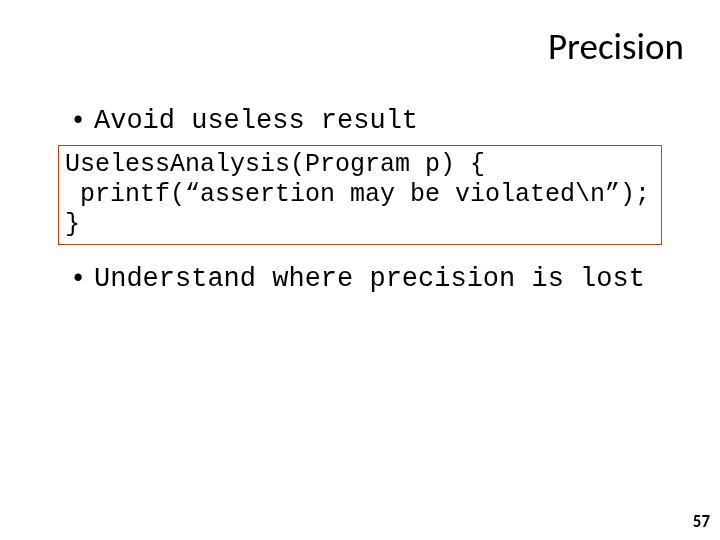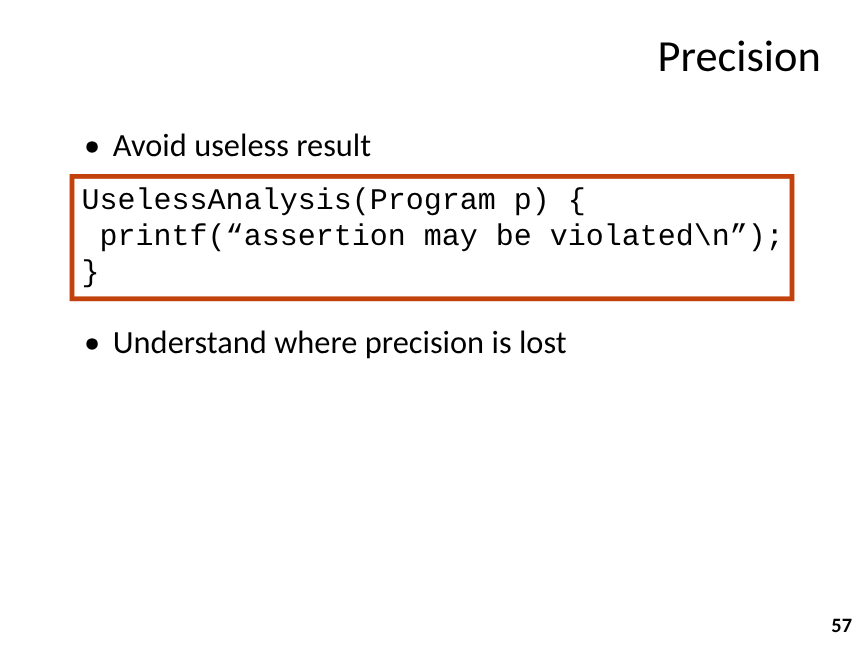--- a/index.html
+++ b/index.html
@@ -19,36 +19,37 @@
     .title {
       text-align: right;
       font-size: 37px;
       font-weight: 400;
       margin-top: 6px;
       margin-bottom: 36px;
     }
     .bullet-list {
       list-style: none;
       padding-left: 34px;
+      font-family: Liberation Mono, monospace;
     }
     .bullet-item {
       font-size: 27px;
       line-height: 1.25;
       margin-bottom: 6px;
       position: relative;
       padding-left: 24px;
     }
     .bullet-item::before {
       content: "•";
       position: absolute;
       left: 0;
       font-size: 27px;
     }
     .code-box {
-      border: 4px solid #c2410c;
+      border: 1px solid #c2410c;
       margin: 2px 22px 18px 22px;
       padding: 4px 4px 4px 6px;
       font-family: "Courier New", Courier, monospace;
       font-size: 25px;
       line-height: 1.2;
       white-space: pre;
     }
     .page-number {
       position: absolute;
       right: 10px;

